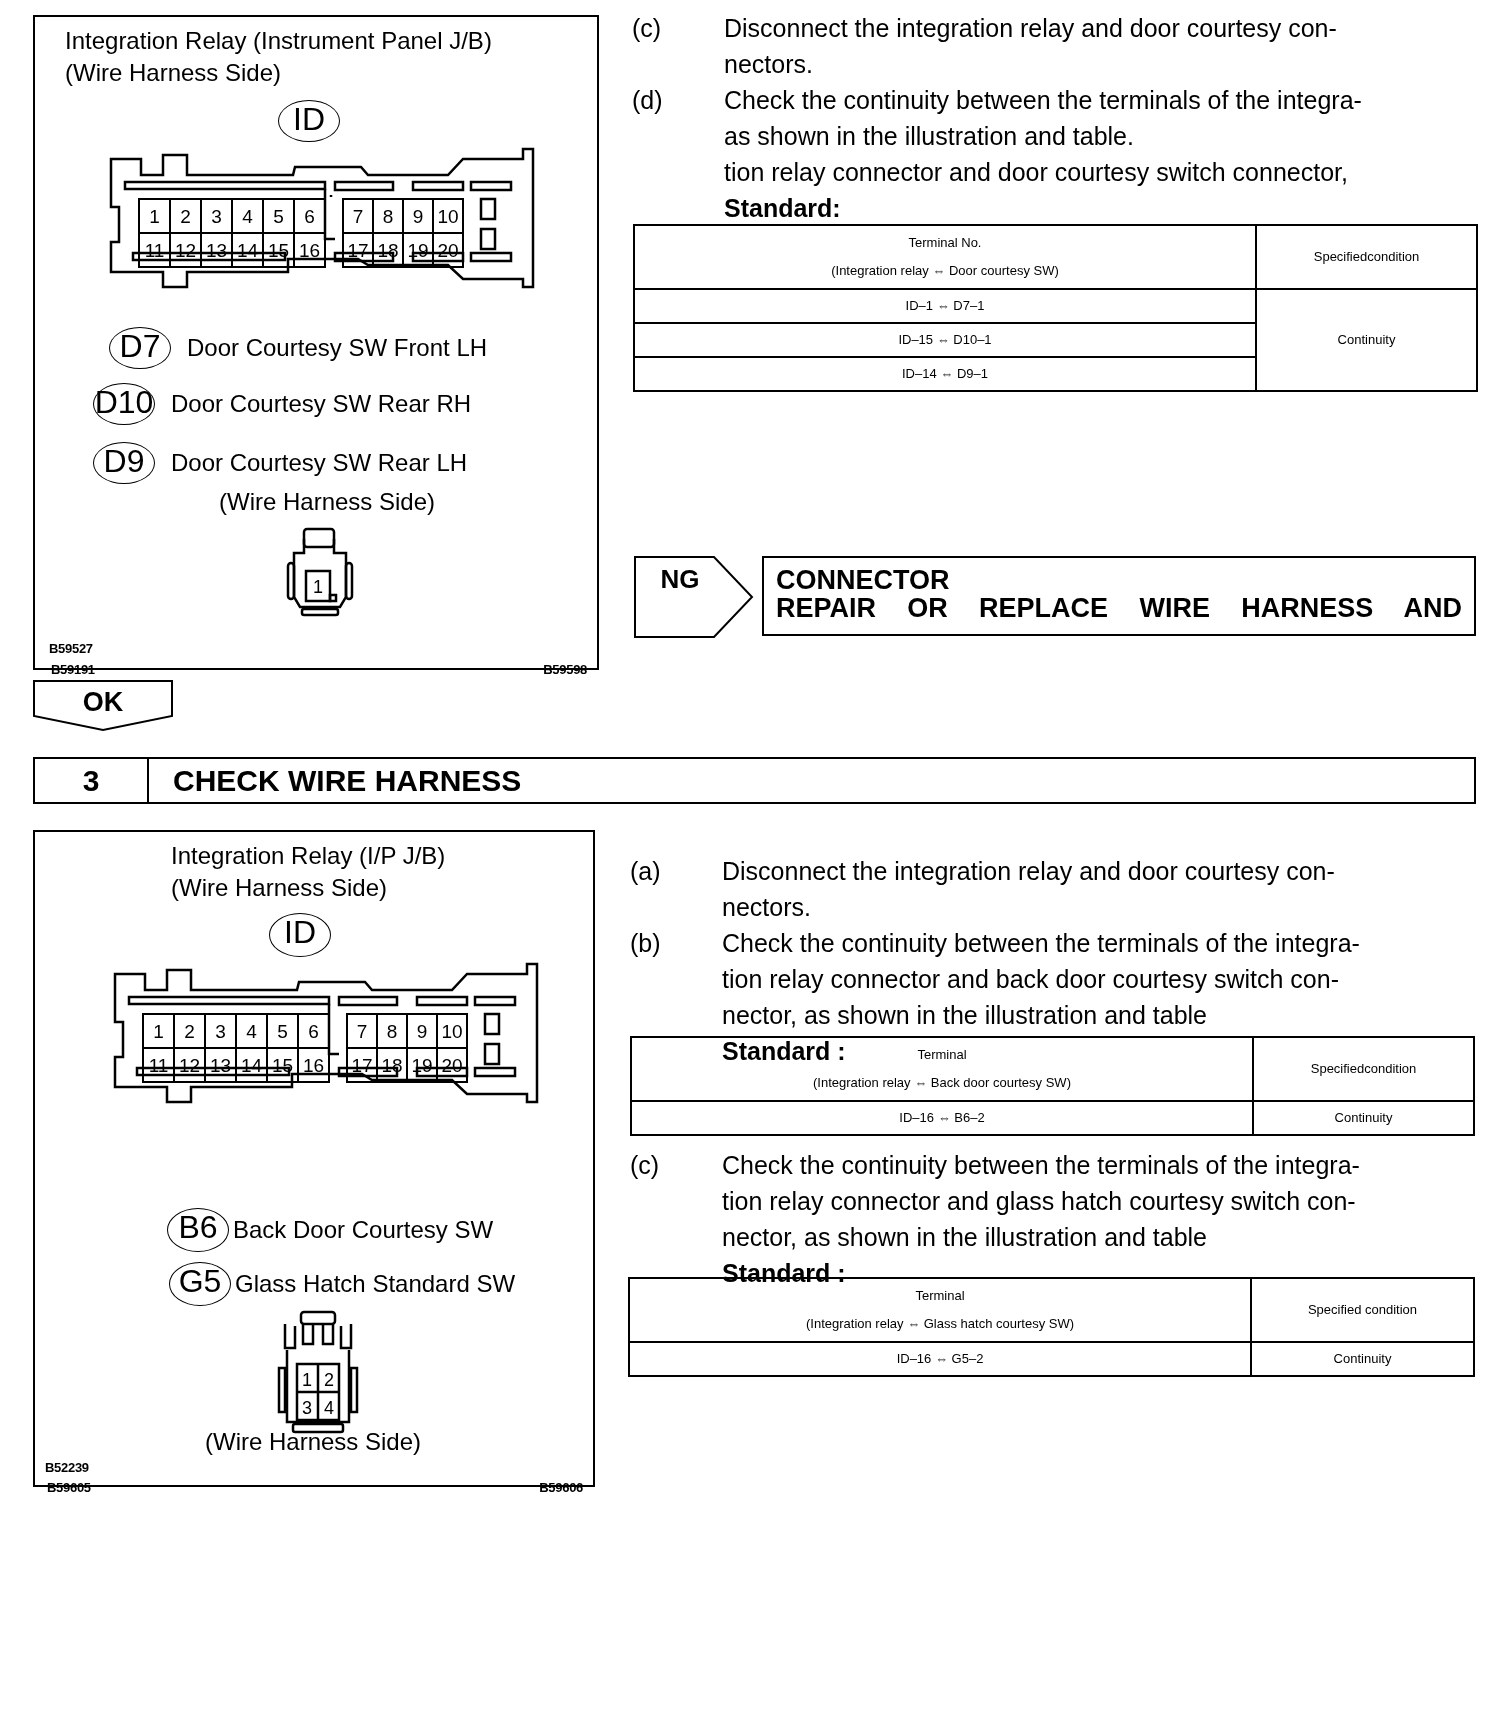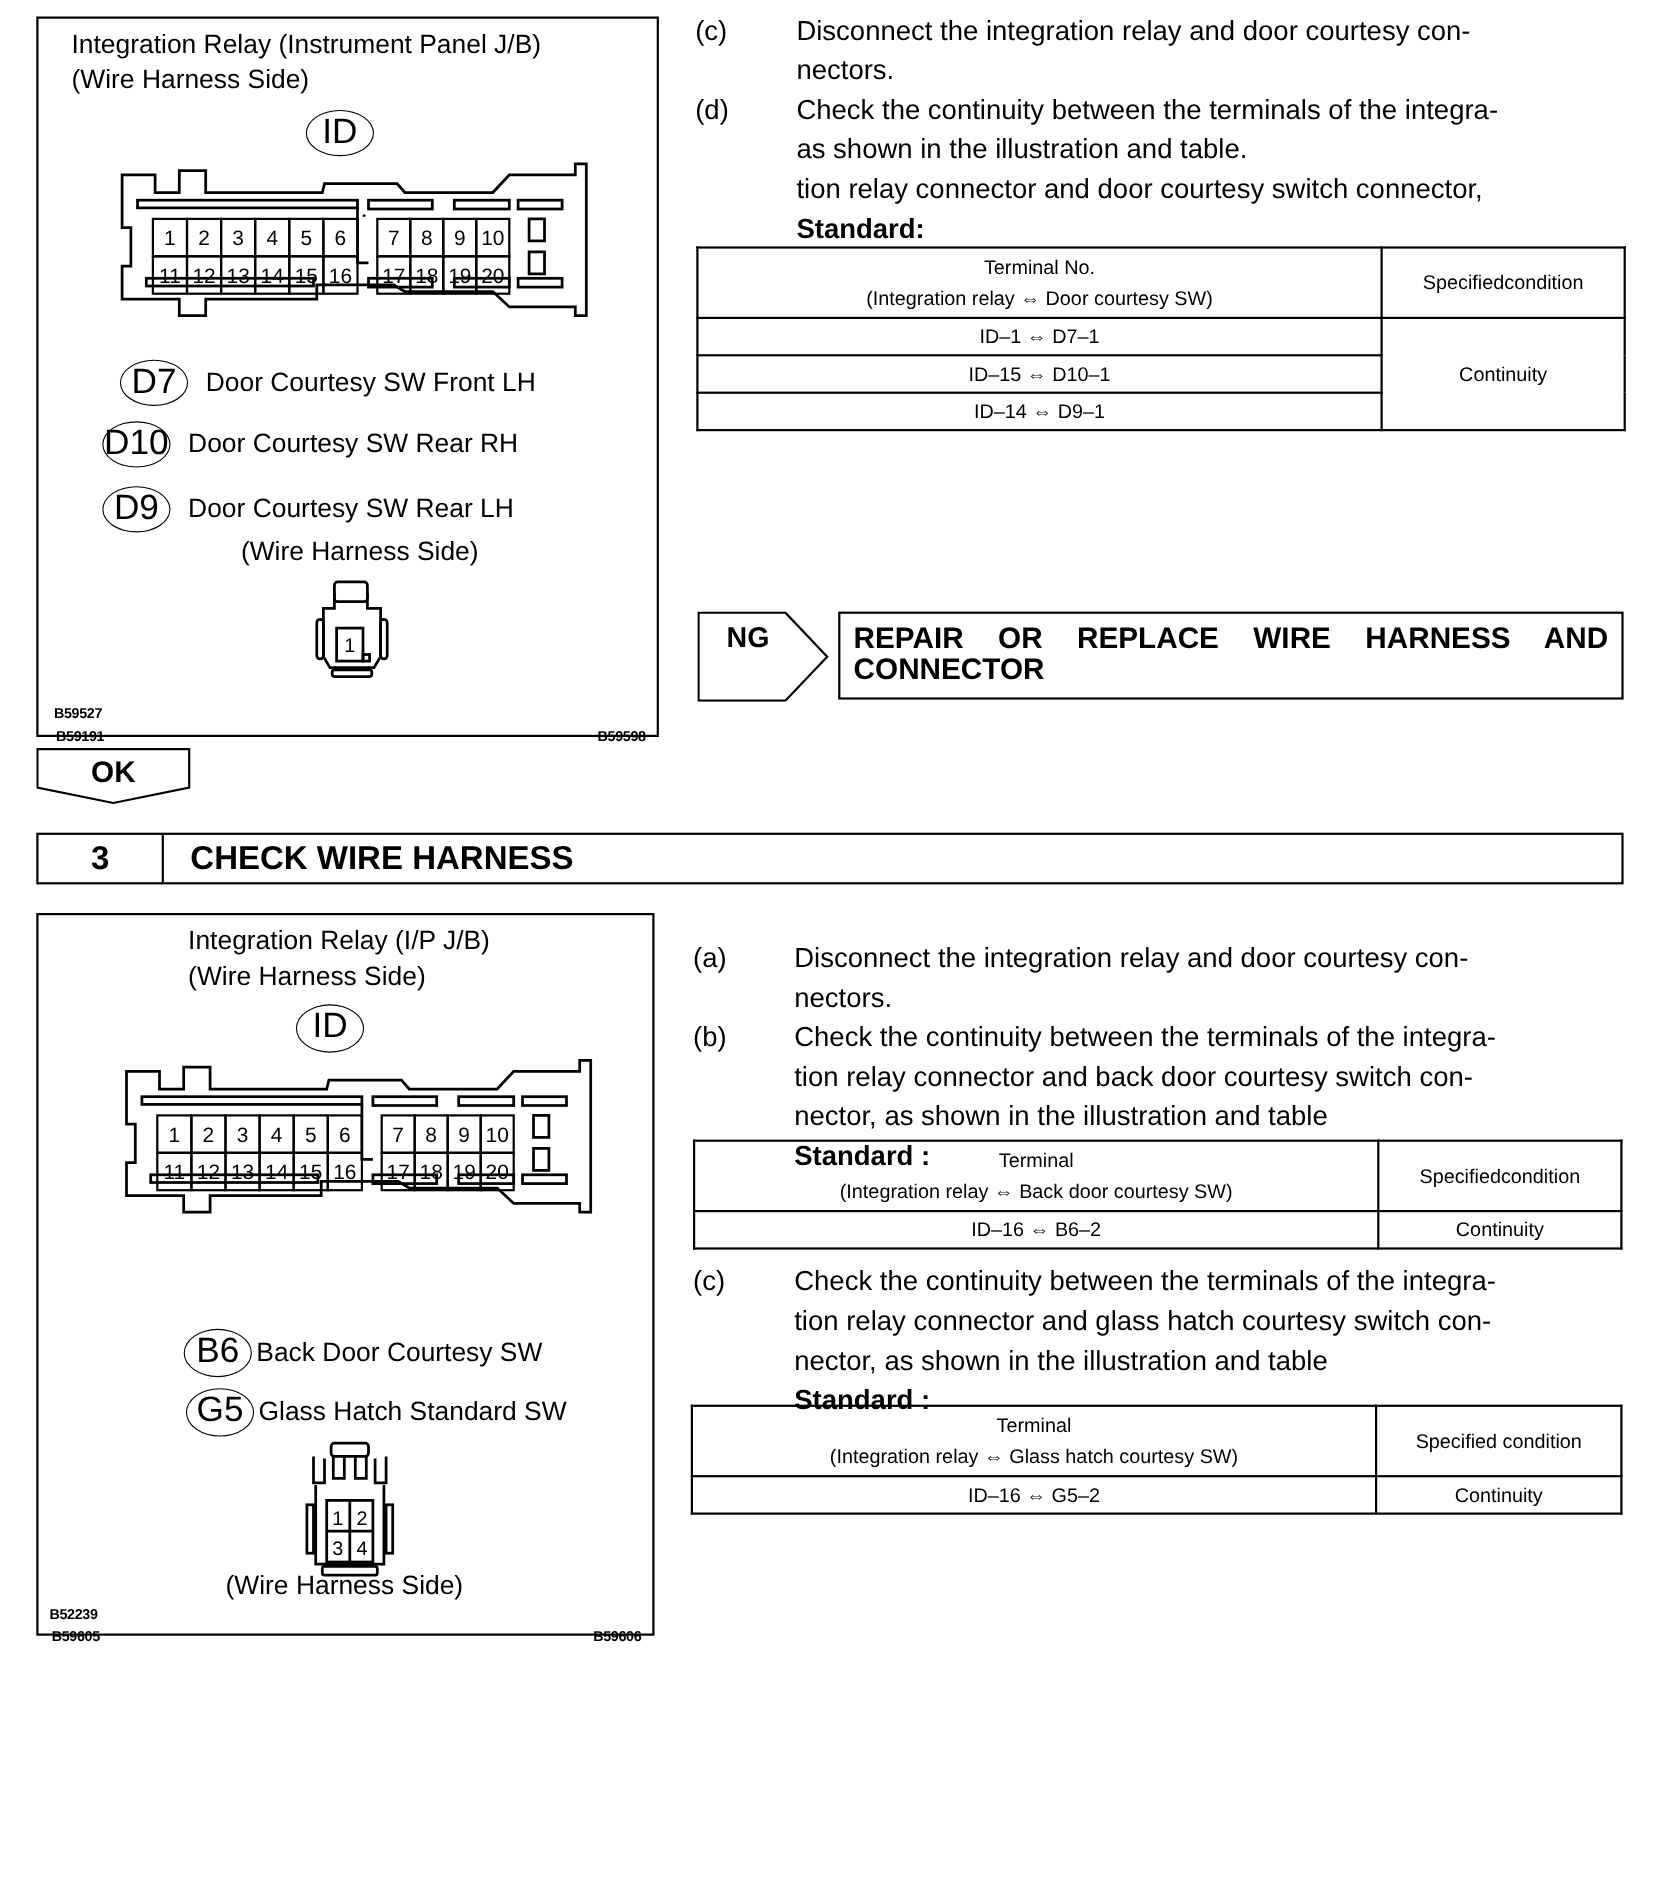--- a/index.html
+++ b/index.html
@@ -9,21 +9,21 @@
   .fig { position:absolute; border:2px solid #000; background:#fff; box-sizing:border-box; }
   .fig-title { position:absolute; font-size:24px; line-height:32px; white-space:nowrap; }
   .ellipse { position:absolute; border:1.5px solid #000; border-radius:50%; box-sizing:border-box;
              display:flex; align-items:flex-start; justify-content:center; font-size:32px; }
   .legend-row { position:absolute; font-size:24px; white-space:nowrap; display:flex; align-items:center; }
   .code { position:absolute; font-size:13px; font-weight:bold; letter-spacing:-0.3px; }
   .step { position:absolute; font-size:25px; line-height:36px; }
   .step .lbl { position:absolute; left:0; top:0; }
   .step .txt { position:absolute; left:92px; top:0; text-align:justify; }
   .std { font-weight:bold; }
-  table.spec { position:absolute; border-collapse:collapse; font-size:18px; }
+  table.spec { position:absolute; border-collapse:collapse; font-size:13px; }
   table.spec td { border:2px solid #000; text-align:center; padding:0; line-height:28px; }
   .ng-box { position:absolute; }
   .result-box { position:absolute; border:2px solid #000; box-sizing:border-box; font-weight:bold;
                 font-size:27px; line-height:28px; padding:8px 12px; text-align:justify; text-align-last:left; }
   .step-header { position:absolute; border:2px solid #000; box-sizing:border-box; display:flex; }
   .step-num { width:112px; border-right:2px solid #000; display:flex; align-items:center; justify-content:center; font-weight:bold; font-size:30px; }
   .step-title { padding-left:24px; display:flex; align-items:center; font-weight:bold; font-size:30px; }
 </style>
 </head>
 <body>
@@ -174,22 +174,22 @@
     <td style="height:32px;">ID–14 ⇔ D9–1</td>
   </tr>
 </tbody>
   </table>
 
 <svg class="ng-box" style="left:634px; top:556px;" width="120" height="82" viewBox="0 0 120 82">
   <path d="M1,1 L80,1 L118,41 L80,81 L1,81 Z" fill="none" stroke="#000" stroke-width="2"></path>
   <text x="46" y="32" font-size="26" font-weight="bold" text-anchor="middle" font-family="Liberation Sans, sans-serif">NG</text>
 </svg>
 <div class="result-box" style="left:762px; top:556px; width:714px; height:80px;">
+  <div>CONNECTOR</div>
   <div style="text-align:justify; text-align-last:justify;">REPAIR OR REPLACE WIRE HARNESS AND</div>
-  <div>CONNECTOR</div>
 </div>
 
 <svg style="position:absolute; left:33px; top:680px;" width="142" height="52" viewBox="0 0 142 52">
   <path d="M1,1 L139,1 L139,36 L70,50 L1,36 Z" fill="none" stroke="#000" stroke-width="2"></path>
   <text x="70" y="31" font-size="27" font-weight="bold" text-anchor="middle" font-family="Liberation Sans, sans-serif">OK</text>
 </svg>
 
 <div class="step-header" style="left:33px; top:757px; width:1443px; height:47px;">
   <div class="step-num">3</div>
   <div class="step-title">CHECK WIRE HARNESS</div>

